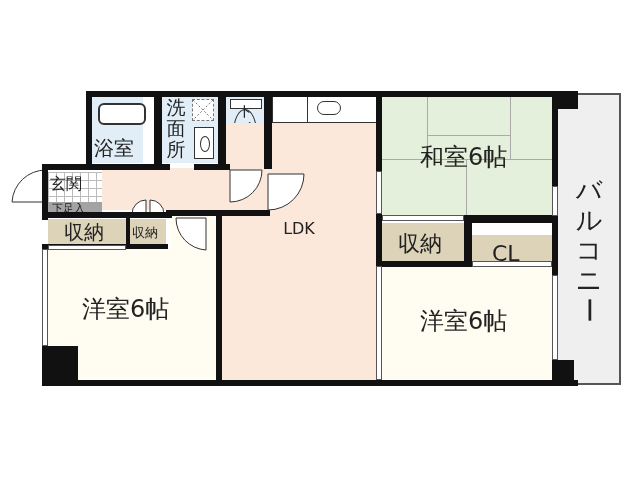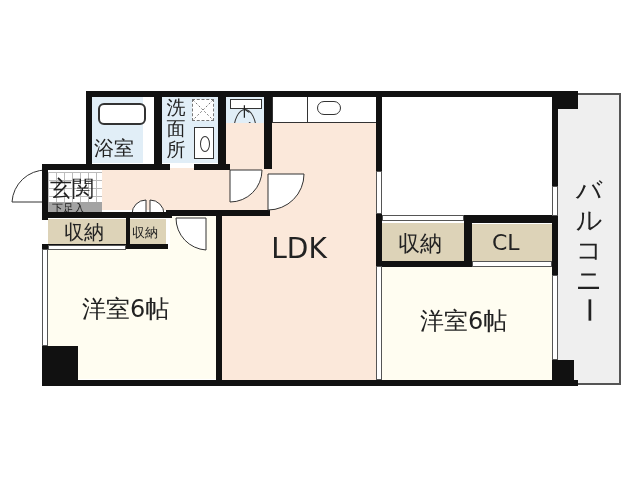--- a/index.html
+++ b/index.html
@@ -57,32 +57,32 @@
   </div>
 
   <div class="abs" style="left:272px;top:97px;width:104px;height:26px;background:#fff;border-bottom:1px solid #333;">
     <div class="abs" style="left:0;top:0;width:1px;height:26px;background:#333"></div>
     <div class="abs" style="left:34px;top:0;width:1px;height:26px;background:#333"></div>
     <div class="abs" style="left:46px;top:4px;width:24px;height:14px;border:1px solid #333;border-radius:7px;"></div>
   </div>
 
   <div class="abs" style="left:102px;top:168px;width:166px;height:42px;background:#fbe8da;"></div>
   <div class="abs" style="left:222px;top:123px;width:155px;height:258px;background:#fbe8da;">
-    <div class="room-label" style="left:40px;top:112px;width:74px;font-size:28px;line-height:28px;">
+    <div class="room-label" style="left:40px;top:92px;width:74px;font-size:16px;line-height:28px;">
       <div>LDK</div>
     </div>
   </div>
   <div class="abs" style="left:268px;top:97px;width:110px;height:80px;background:#fbe8da;z-index:0;"></div>
   <div class="abs" style="left:272px;top:97px;width:104px;height:26px;background:#fff;border-bottom:1px solid #333;border-left:1px solid #333;">
     <div class="abs" style="left:34px;top:0;width:1px;height:26px;background:#333"></div>
     <div class="abs" style="left:44px;top:4px;width:24px;height:14px;border:1px solid #333;border-radius:7px;"></div>
   </div>
 
   <div class="abs" style="left:48px;top:172px;width:54px;height:30px;background:#fff;background-image:linear-gradient(#bbb 1px,transparent 1px),linear-gradient(90deg,#bbb 1px,transparent 1px);background-size:8px 8px;">
-    <div class="room-label" style="left:2px;top:2px;font-size:22px;">玄関</div>
+    <div class="room-label" style="left:2px;top:2px;font-size:16px;">玄関</div>
   </div>
   <div class="abs" style="left:48px;top:202px;width:54px;height:13px;background:#a3a3a3;">
     <div class="room-label" style="left:4px;top:-1px;font-size:11px;">下足入</div>
   </div>
 
   <svg class="abs" style="left:8px;top:168px" width="40" height="36">
       <path d="M38 2 A34 34 0 0 0 4 34 L38 34" fill="#fff" stroke="#333" stroke-width="1"></path>
     </svg>
 
   <div class="abs" style="left:48px;top:219px;width:78px;height:26px;background:#ddd3b8;">
@@ -96,25 +96,35 @@
     </svg>
 
   <div class="abs" style="left:48px;top:249px;width:168px;height:130px;background:#fffdf1;">
     <div class="room-label" style="left:34px;top:44px;font-size:24px;">洋室6帖</div>
   </div>
   <div class="abs" style="left:170px;top:215px;width:46px;height:36px;background:#fffdf1;"></div>
   <svg class="abs" style="left:174px;top:216px" width="34" height="36">
       <path d="M2 2 L32 2 L32 34 A32 32 0 0 1 2 2" fill="#fff" stroke="#333"></path>
     </svg>
 
+  <div class="abs" style="left:382px;top:97px;width:170px;height:118px;background:#e4f0db;">
+    <div class="abs" style="left:0;top:0;width:170px;height:118px;">
+      <div class="abs" style="left:45px;top:0;width:1px;height:62px;background:#aaa"></div>
+      <div class="abs" style="left:128px;top:0;width:1px;height:62px;background:#aaa"></div>
+      <div class="abs" style="left:45px;top:38px;width:84px;height:1px;background:#aaa"></div>
+      <div class="abs" style="left:0;top:62px;width:170px;height:1px;background:#aaa"></div>
+      <div class="abs" style="left:84px;top:62px;width:1px;height:56px;background:#aaa"></div>
+    </div>
+    <div class="room-label" style="left:38px;top:44px;font-size:24px;">和室6帖</div>
+  </div>
 
   <div class="abs" style="left:382px;top:223px;width:82px;height:40px;background:#ddd3b8;">
     <div class="room-label" style="left:16px;top:6px;font-size:22px;">収納</div>
   </div>
-  <div class="abs" style="left:472px;top:224px;width:80px;height:38px;background:#ddd3b8;padding-left:13px;">
+  <div class="abs" style="left:472px;top:235px;width:80px;height:38px;background:#ddd3b8;padding-left:13px;">
     <div class="room-label" style="left:20px;top:6px;font-size:22px;">CL</div>
   </div>
 
   <div class="abs" style="left:382px;top:267px;width:170px;height:113px;background:#fffdf1;">
     <div class="room-label" style="left:38px;top:38px;font-size:24px;">洋室6帖</div>
   </div>
 
   <div class="wall" style="left:86px;top:91px;width:492px;height:6px;"></div>
 
   <div class="wall" style="left:86px;top:91px;width:6px;height:78px;"></div>

